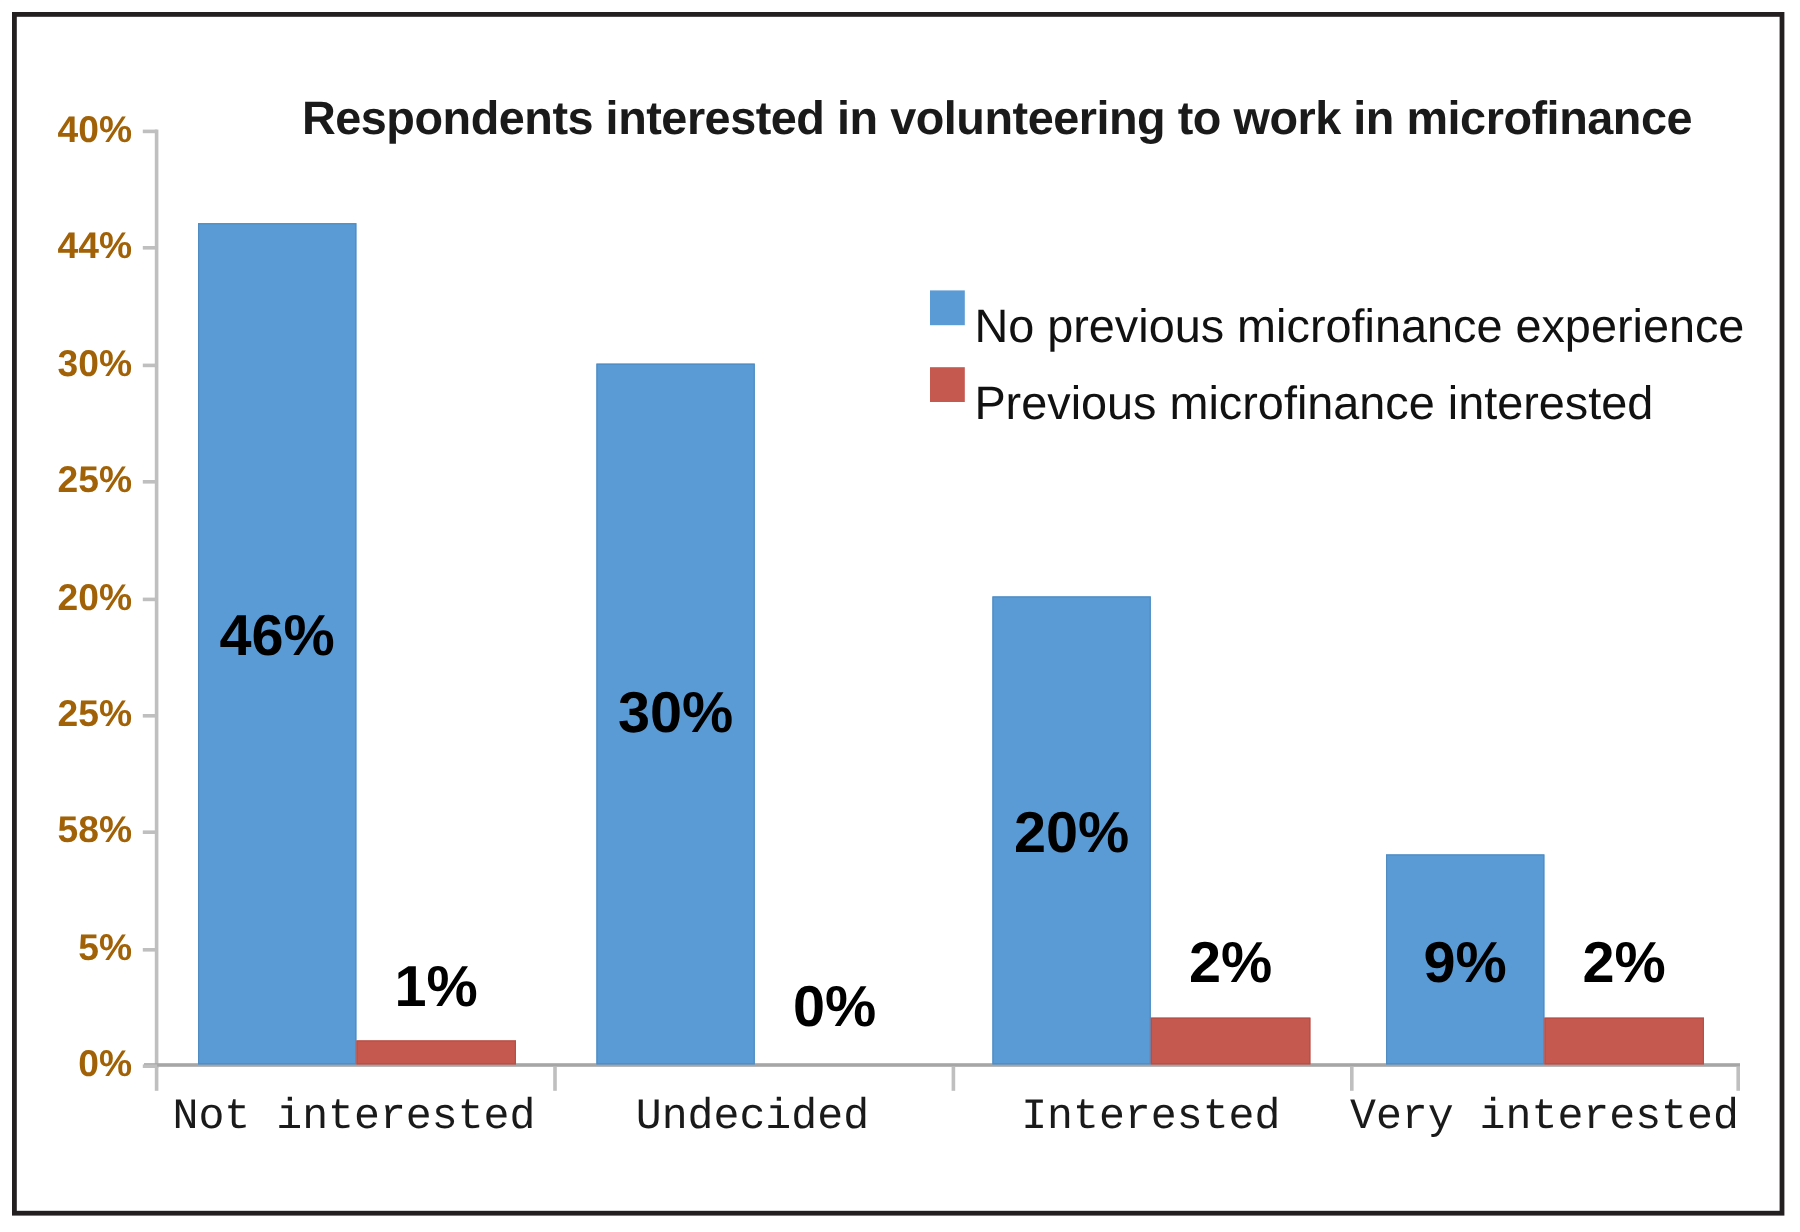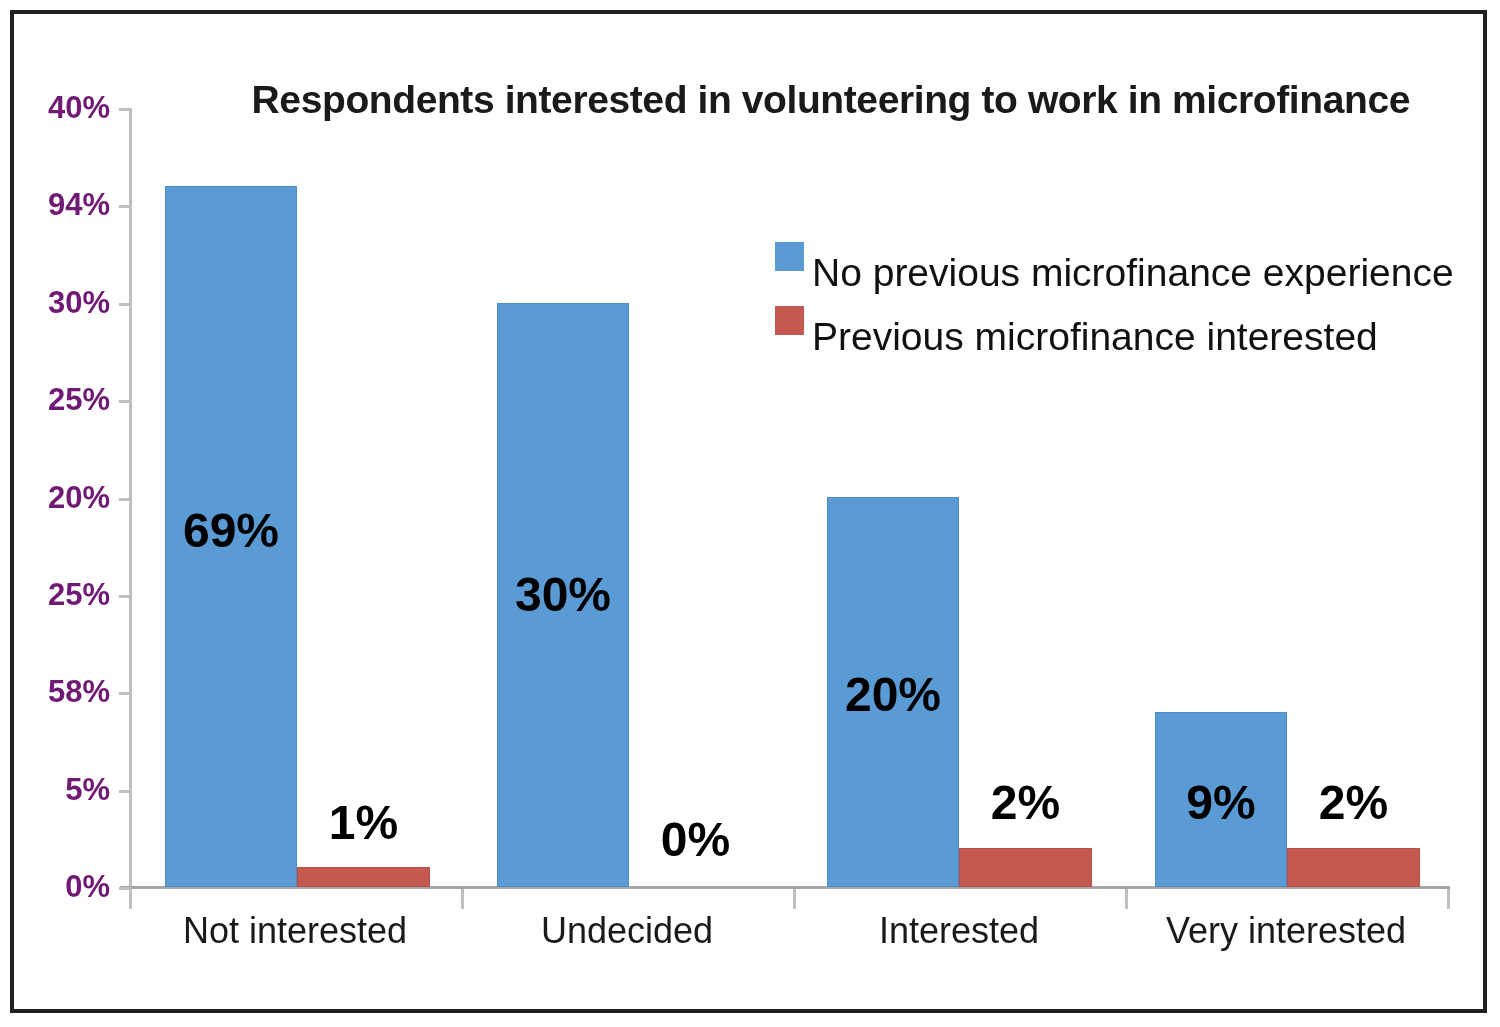--- a/index.html
+++ b/index.html
@@ -74,21 +74,21 @@
     height: 3px;
     background: #bfbfbf;
   }
   .y-tick-label {
     position: absolute;
     right: 0;
     width: 90px;
     text-align: right;
     font-size: 31px;
     font-weight: bold;
-    color: #701a75;
+    color: #a16207;
     font-family: "Liberation Sans", sans-serif;
   }
   .y-tick-label-wrap {
     position: absolute;
     left: 20px;
     width: 90px;
     height: 36px;
   }
   
   .x-group-tick {
@@ -126,21 +126,21 @@
     font-family: "Liberation Sans", sans-serif;
     text-align: center;
     white-space: nowrap;
   }
   
   .cat-label {
     position: absolute;
     top: 910px;
     font-size: 36px;
     color: #1a1a1a;
-    font-family: Liberation Sans, sans-serif;
+    font-family: Liberation Mono, monospace;
     text-align: center;
     white-space: nowrap;
   }
   
   #legend {
     position: absolute;
     left: 775px;
     top: 228px;
   }
   .legend-row {
@@ -180,21 +180,21 @@
     <div id="y-axis-line"></div>
     <div id="x-axis-line"></div>
 
     <div class="y-tick" style="top:108px;"></div>
     <div class="y-tick-label-wrap" style="top:90px;">
       <div class="y-tick-label">40%</div>
     </div>
 
     <div class="y-tick" style="top:205px;"></div>
     <div class="y-tick-label-wrap" style="top:187px;">
-      <div class="y-tick-label">94%</div>
+      <div class="y-tick-label">44%</div>
     </div>
 
     <div class="y-tick" style="top:303px;"></div>
     <div class="y-tick-label-wrap" style="top:285px;">
       <div class="y-tick-label">30%</div>
     </div>
 
     <div class="y-tick" style="top:400px;"></div>
     <div class="y-tick-label-wrap" style="top:382px;">
       <div class="y-tick-label">25%</div>
@@ -225,21 +225,21 @@
       <div class="y-tick-label">0%</div>
     </div>
 
     <div class="x-group-tick" style="left:129px;"></div>
     <div class="x-group-tick" style="left:461px;"></div>
     <div class="x-group-tick" style="left:793px;"></div>
     <div class="x-group-tick" style="left:1125px;"></div>
     <div class="x-group-tick" style="left:1447px;"></div>
 
     <div class="bar series-a" style="left:165px; width:132px; height:701px;"></div>
-    <div class="data-label" style="left:165px; width:132px; top:503px;">69%</div>
+    <div class="data-label" style="left:165px; width:132px; top:503px;">46%</div>
 
     <div class="bar series-b" style="left:297px; width:133px; height:20px;"></div>
     <div class="data-label" style="left:297px; width:133px; top:795px;">1%</div>
 
     <div class="bar series-a" style="left:497px; width:132px; height:584px;"></div>
     <div class="data-label" style="left:497px; width:132px; top:567px;">30%</div>
 
     <div class="bar series-b zero" style="left:629px; width:133px; height:0px;"></div>
     <div class="data-label" style="left:629px; width:133px; top:812px;">0%</div>
 

